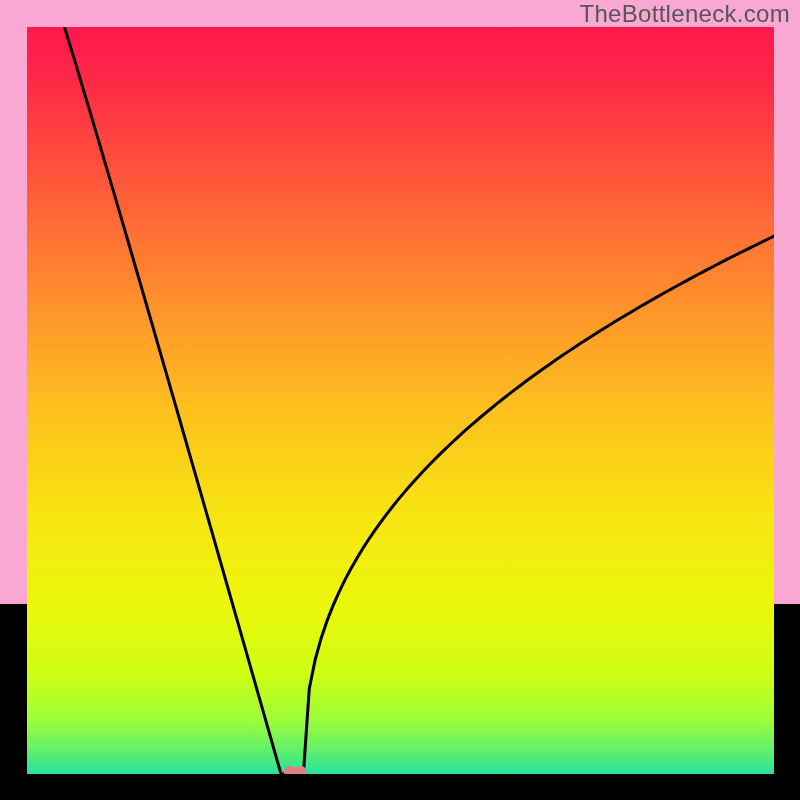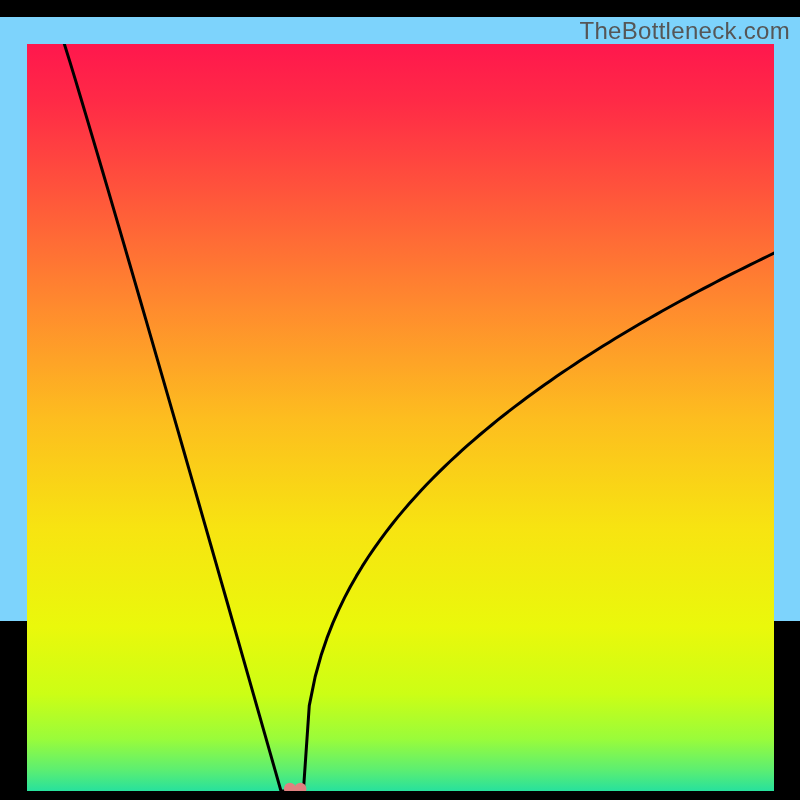--- a/index.html
+++ b/index.html
@@ -9,22 +9,21 @@
     height: 800px;
     background: #000;
     overflow: hidden;
   }
   .frame {
     position: absolute;
     left: 0;
     top: 0;
     width: 800px;
     height: 604px;
-    background: #7dd3fc;
-    margin-top: 17px;
+    background: #f9a8d4;
   }
   .watermark {
     position: absolute;
     top: 0px;
     right: 10px;
     color: #565656;
     font-family: Arial, Helvetica, sans-serif;
     font-size: 24px;
     font-weight: 500;
     letter-spacing: 0.3px;

